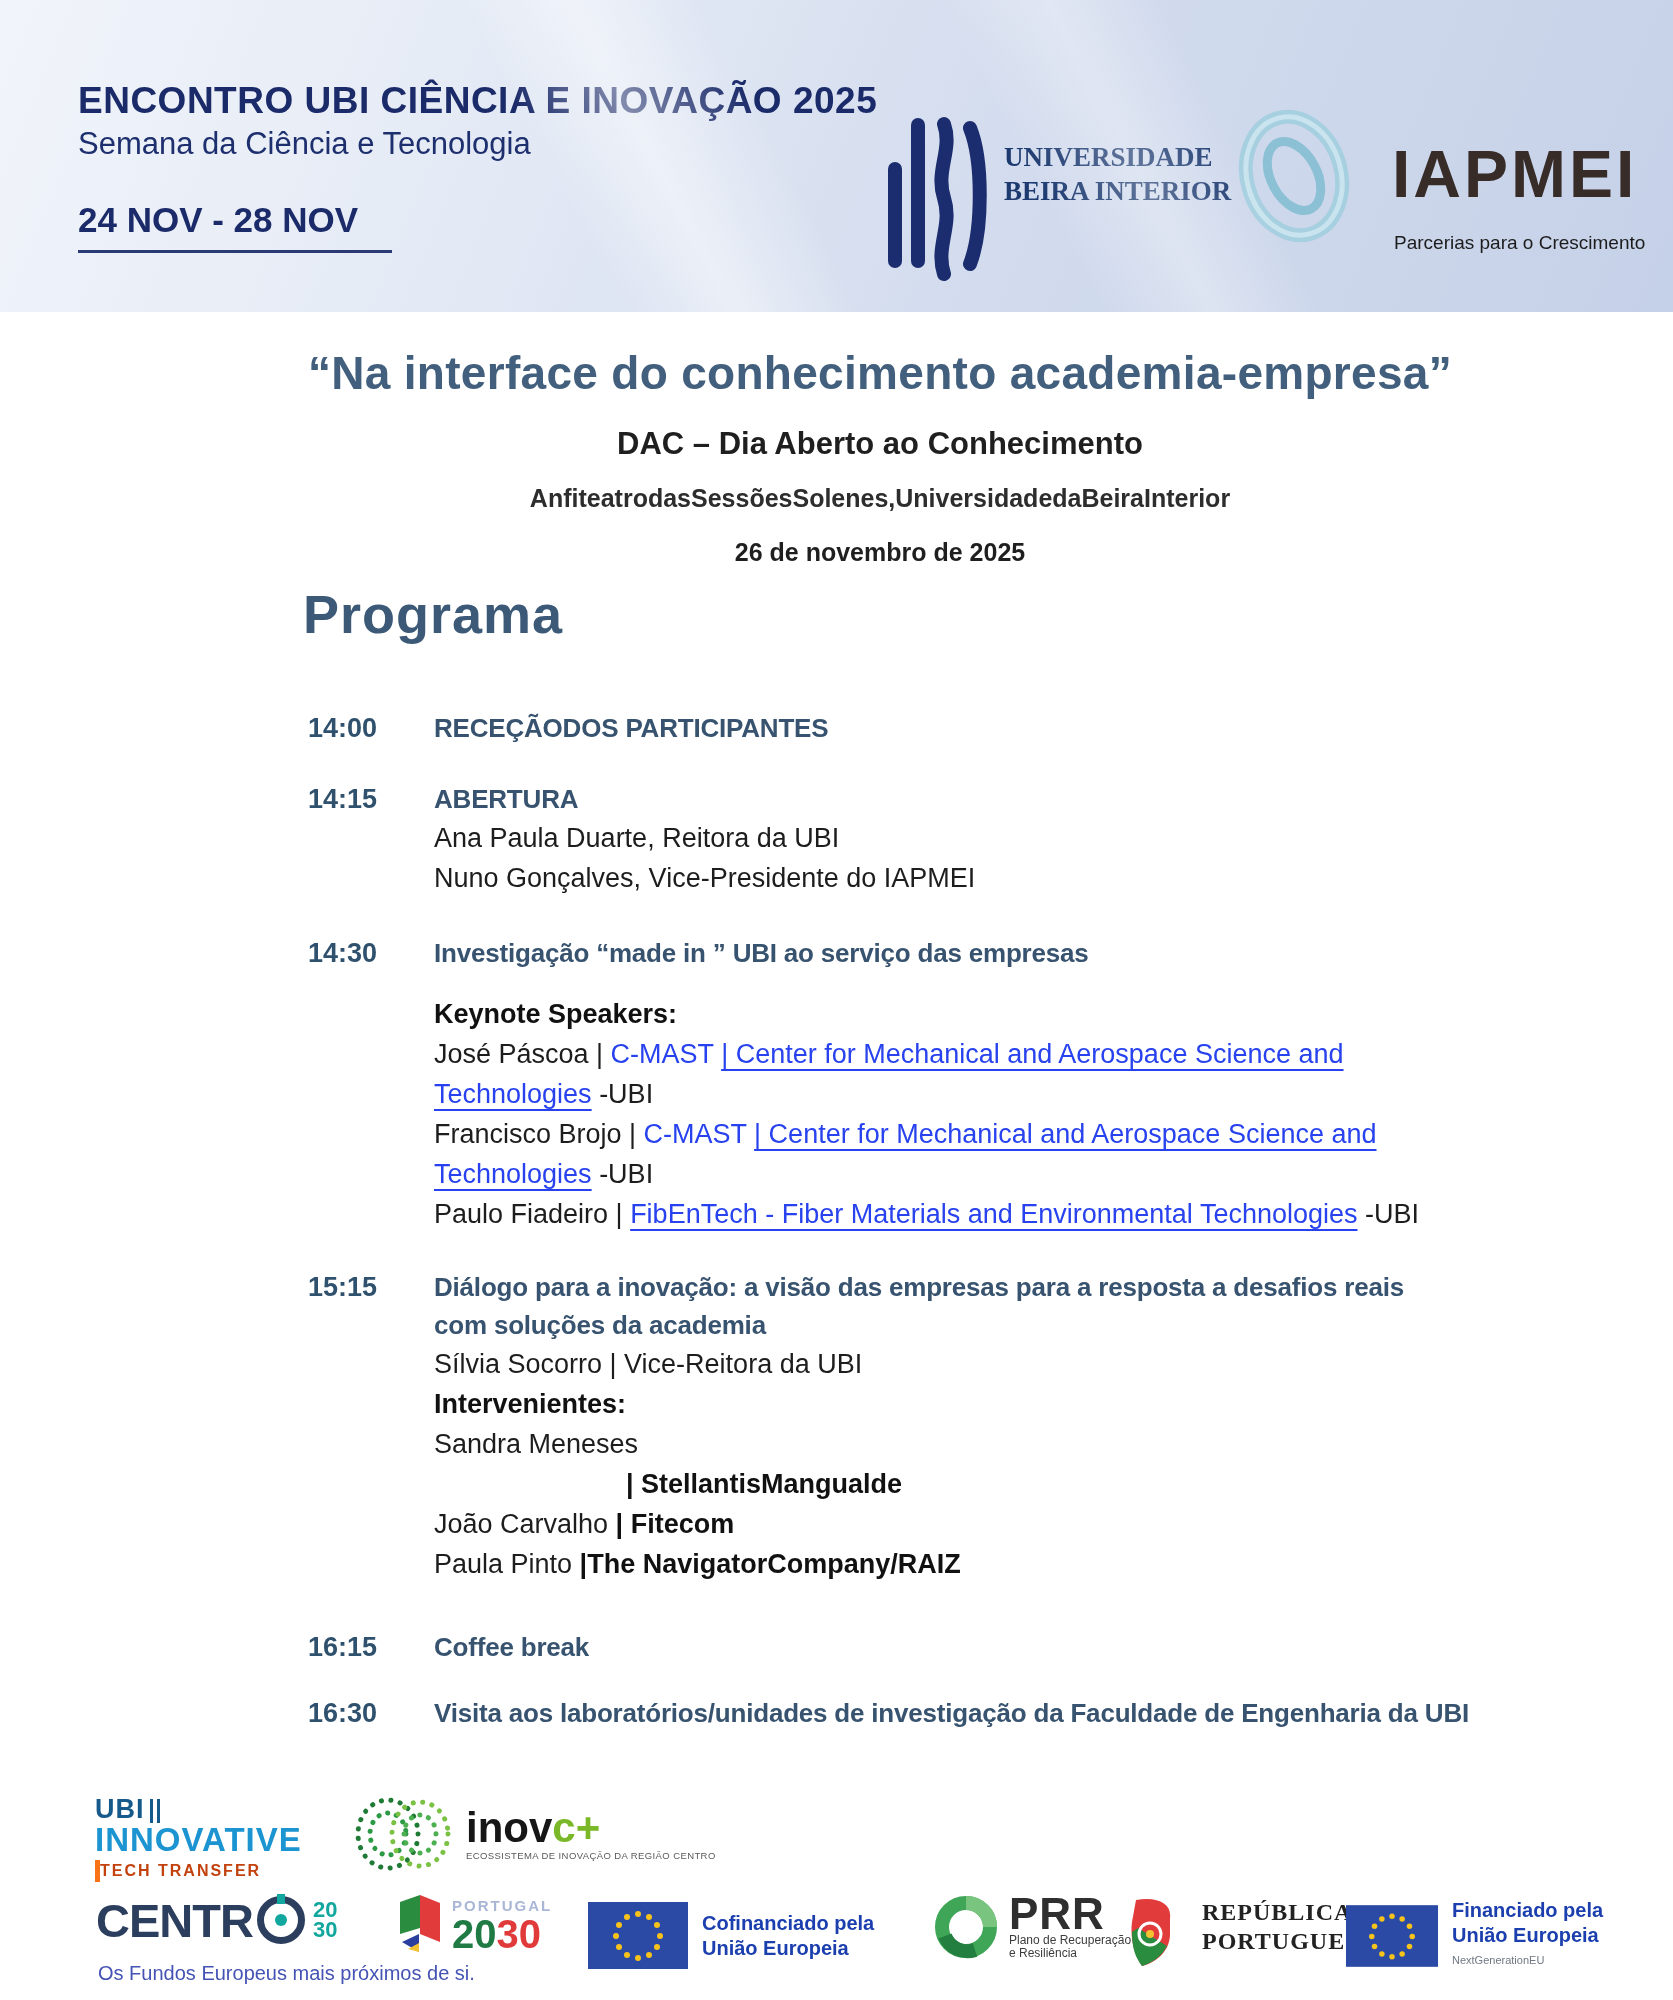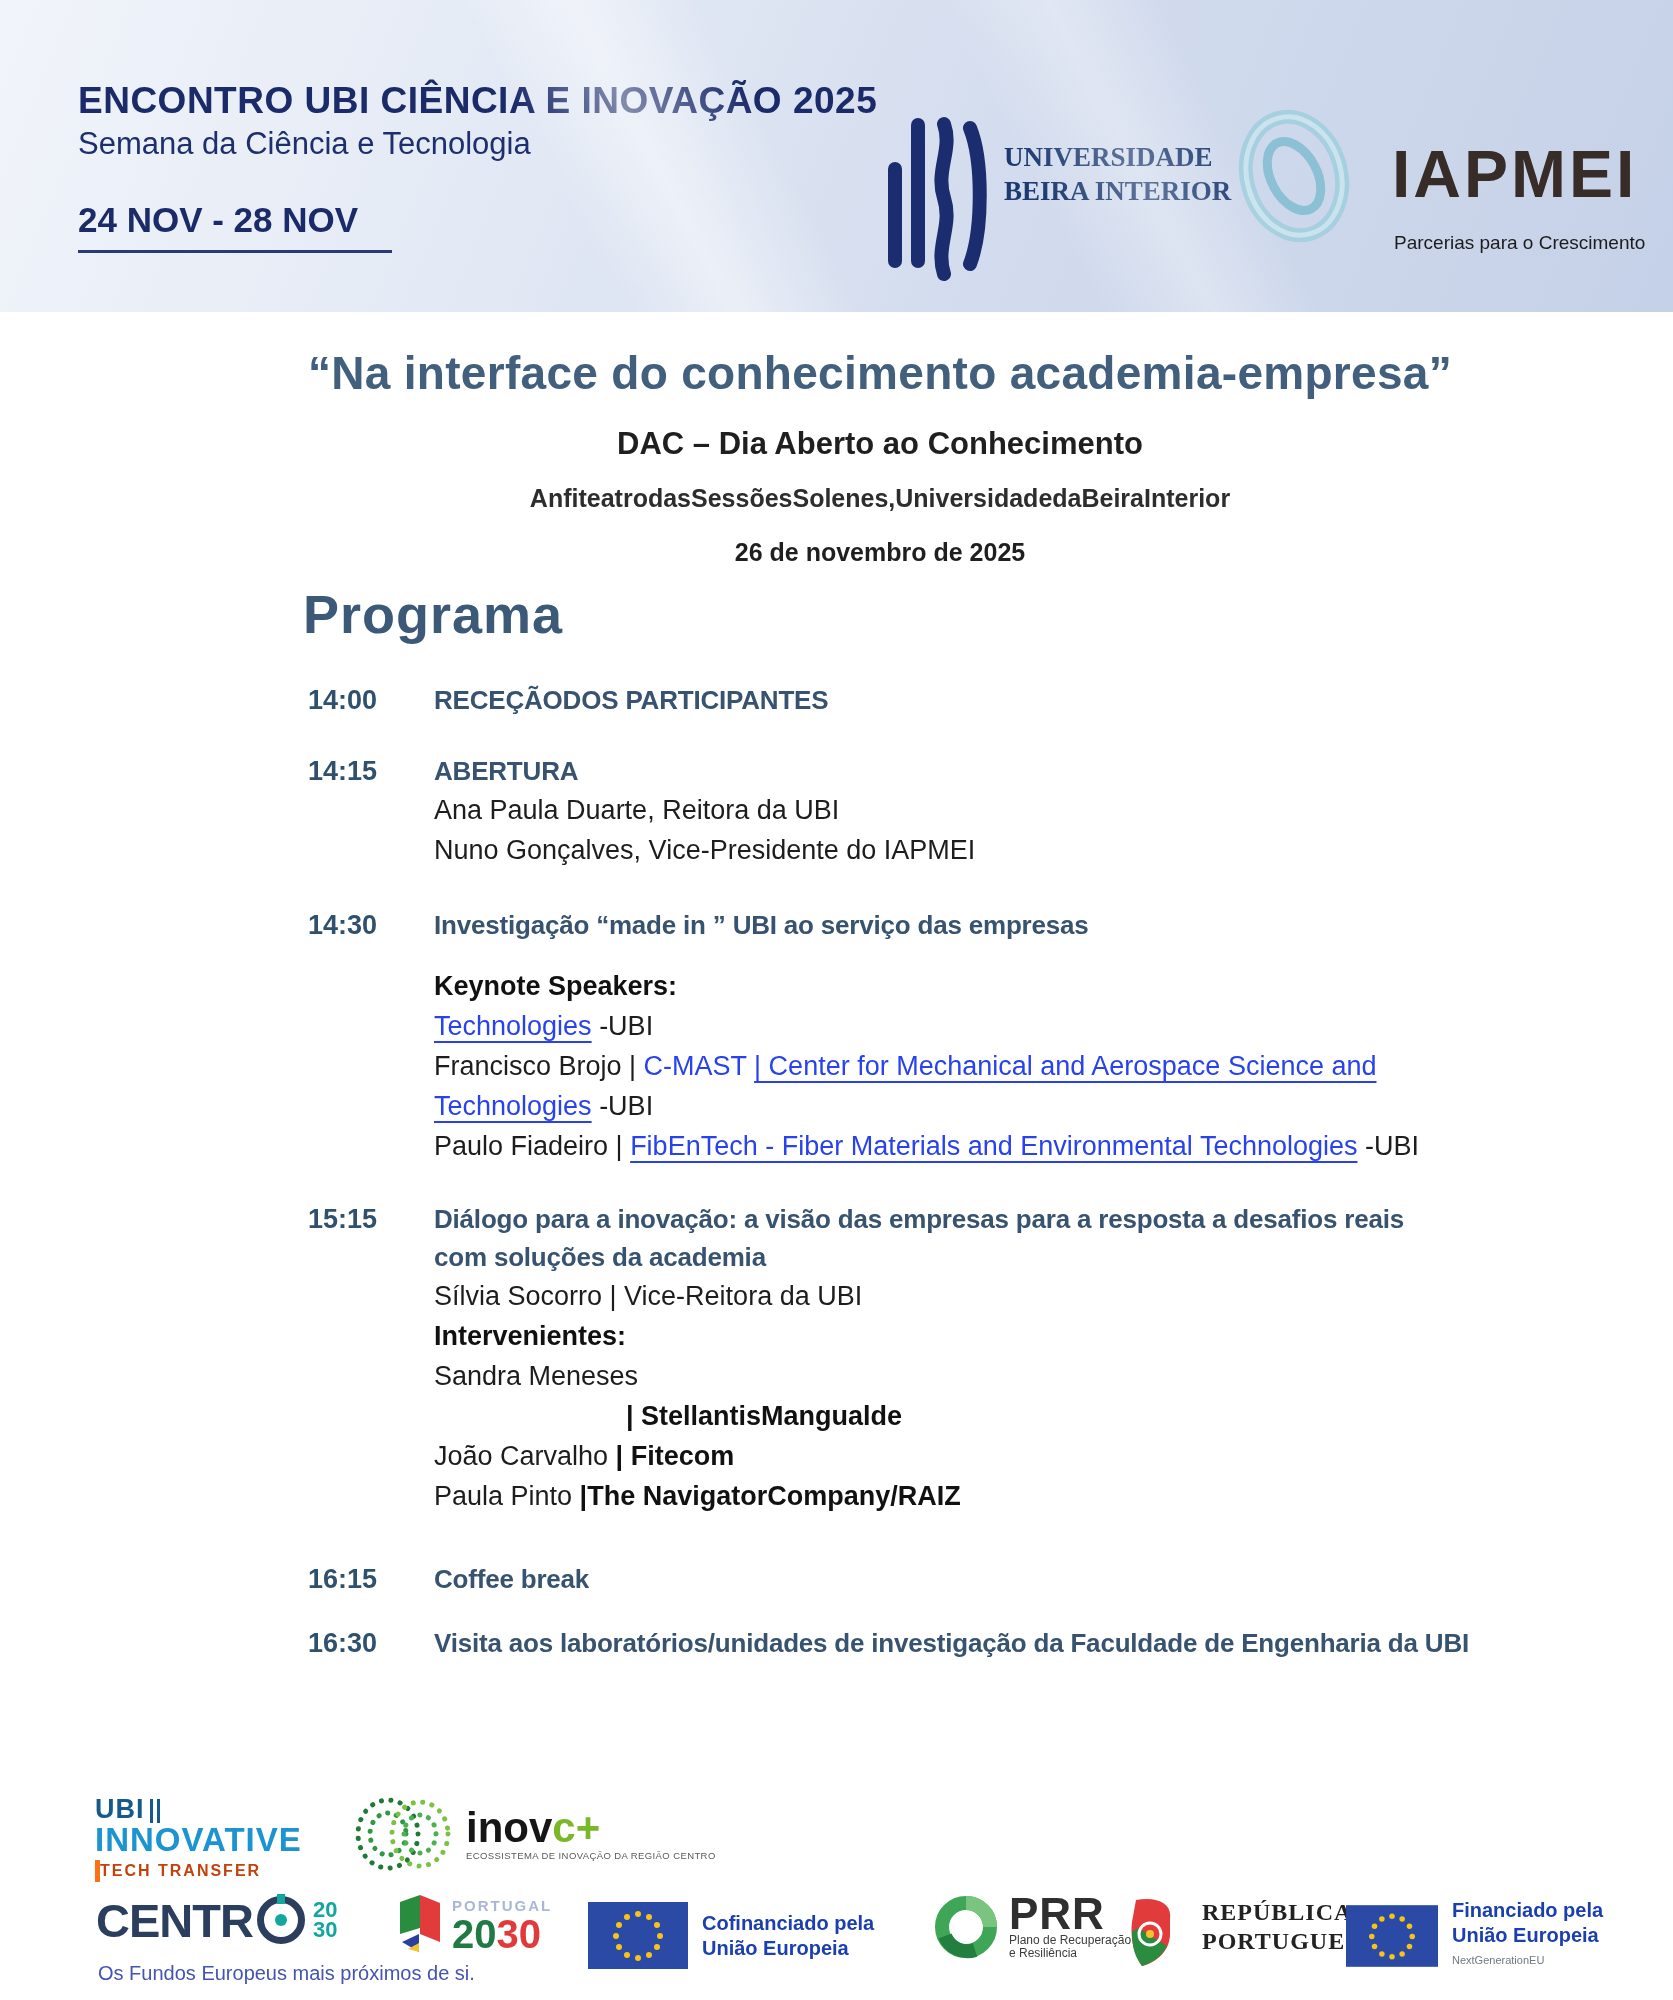--- a/index.html
+++ b/index.html
@@ -29,21 +29,21 @@
   .iapmei-tagline{position:absolute;left:1394px;top:232px;font-size:19px;color:#1c1c1c;}
   
   .centerblock{position:absolute;left:100px;width:1560px;text-align:center;}
   .quote-title{top:346px;font-size:46px;font-weight:800;color:#42607e;letter-spacing:.3px;}
   .dac-line{top:426px;font-size:31px;font-weight:800;color:#1f1f1f;}
   .venue-line{top:484px;font-size:25px;font-weight:800;color:#2d2d2d;}
   .date-line{top:538px;font-size:25px;font-weight:800;color:#1f1f1f;}
   .program-heading{position:absolute;left:303px;top:583px;font-size:54px;font-weight:800;color:#3c5a78;letter-spacing:1px;}
   
   .schedule{position:absolute;left:308px;top:681px;width:1330px;}
-  .row{position:relative;}
+  .row{position:relative;margin-top:28px;}
   .row .time{position:absolute;left:0;top:0;width:110px;font-size:27px;font-weight:700;color:#2f516d;line-height:38px;}
   .row .content{margin-left:126px;}
   .content p{margin:0;font-size:27px;line-height:40px;color:#1d1d1d;}
   .content p[data-name="session-title"]{font-size:26px;line-height:38px;font-weight:700;color:#37536f;letter-spacing:-.2px;}
   .content p.gap{margin-top:22px;}
   .content p.gap-sm{margin-top:6px;}
   .content p.indent{margin-left:192px;}
   .seg-plain{color:#1d1d1d;}
   .seg-bold{color:#111111;font-weight:700;}
   .seg-title{}
@@ -144,20 +144,21 @@
           <p data-name="session-title"><span class="seg-title" data-name="text-segment">ABERTURA</span></p>
           <p data-name="speaker-line"><span class="seg-plain" data-name="text-segment">Ana Paula Duarte, Reitora da UBI</span></p>
           <p data-name="speaker-line"><span class="seg-plain" data-name="text-segment">Nuno Gonçalves, Vice-Presidente do IAPMEI</span></p>
         </div>
       </div>
       <div class="row" data-name="schedule-row">
         <div class="time" data-name="time-label">14:30</div>
         <div class="content">
           <p data-name="session-title"><span class="seg-title" data-name="text-segment">Investigação “made in ” UBI ao serviço das empresas</span></p>
           <p class="gap" data-name="section-label"><span class="seg-bold" data-name="text-segment">Keynote Speakers:</span></p>
+          <p data-name="speaker-line"><span class="seg-plain" data-name="text-segment">José Páscoa | </span><span class="seg-link" data-name="research-center-link">C-MAST </span><span class="seg-linku" data-name="research-center-link">| Center for Mechanical and Aerospace Science and</span></p>
           <p data-name="speaker-line"><span class="seg-linku" data-name="research-center-link">Technologies</span><span class="seg-plain" data-name="text-segment"> -UBI</span></p>
           <p data-name="speaker-line"><span class="seg-plain" data-name="text-segment">Francisco Brojo | </span><span class="seg-link" data-name="research-center-link">C-MAST </span><span class="seg-linku" data-name="research-center-link">| Center for Mechanical and Aerospace Science and</span></p>
           <p data-name="speaker-line"><span class="seg-linku" data-name="research-center-link">Technologies</span><span class="seg-plain" data-name="text-segment"> -UBI</span></p>
           <p data-name="speaker-line"><span class="seg-plain" data-name="text-segment">Paulo Fiadeiro | </span><span class="seg-linku" data-name="research-center-link">FibEnTech - Fiber Materials and Environmental Technologies</span><span class="seg-plain" data-name="text-segment"> -UBI</span></p>
         </div>
       </div>
       <div class="row" data-name="schedule-row">
         <div class="time" data-name="time-label">15:15</div>
         <div class="content">
           <p data-name="session-title"><span class="seg-title" data-name="text-segment">Diálogo para a inovação: a visão das empresas para a resposta a desafios reais</span></p>

